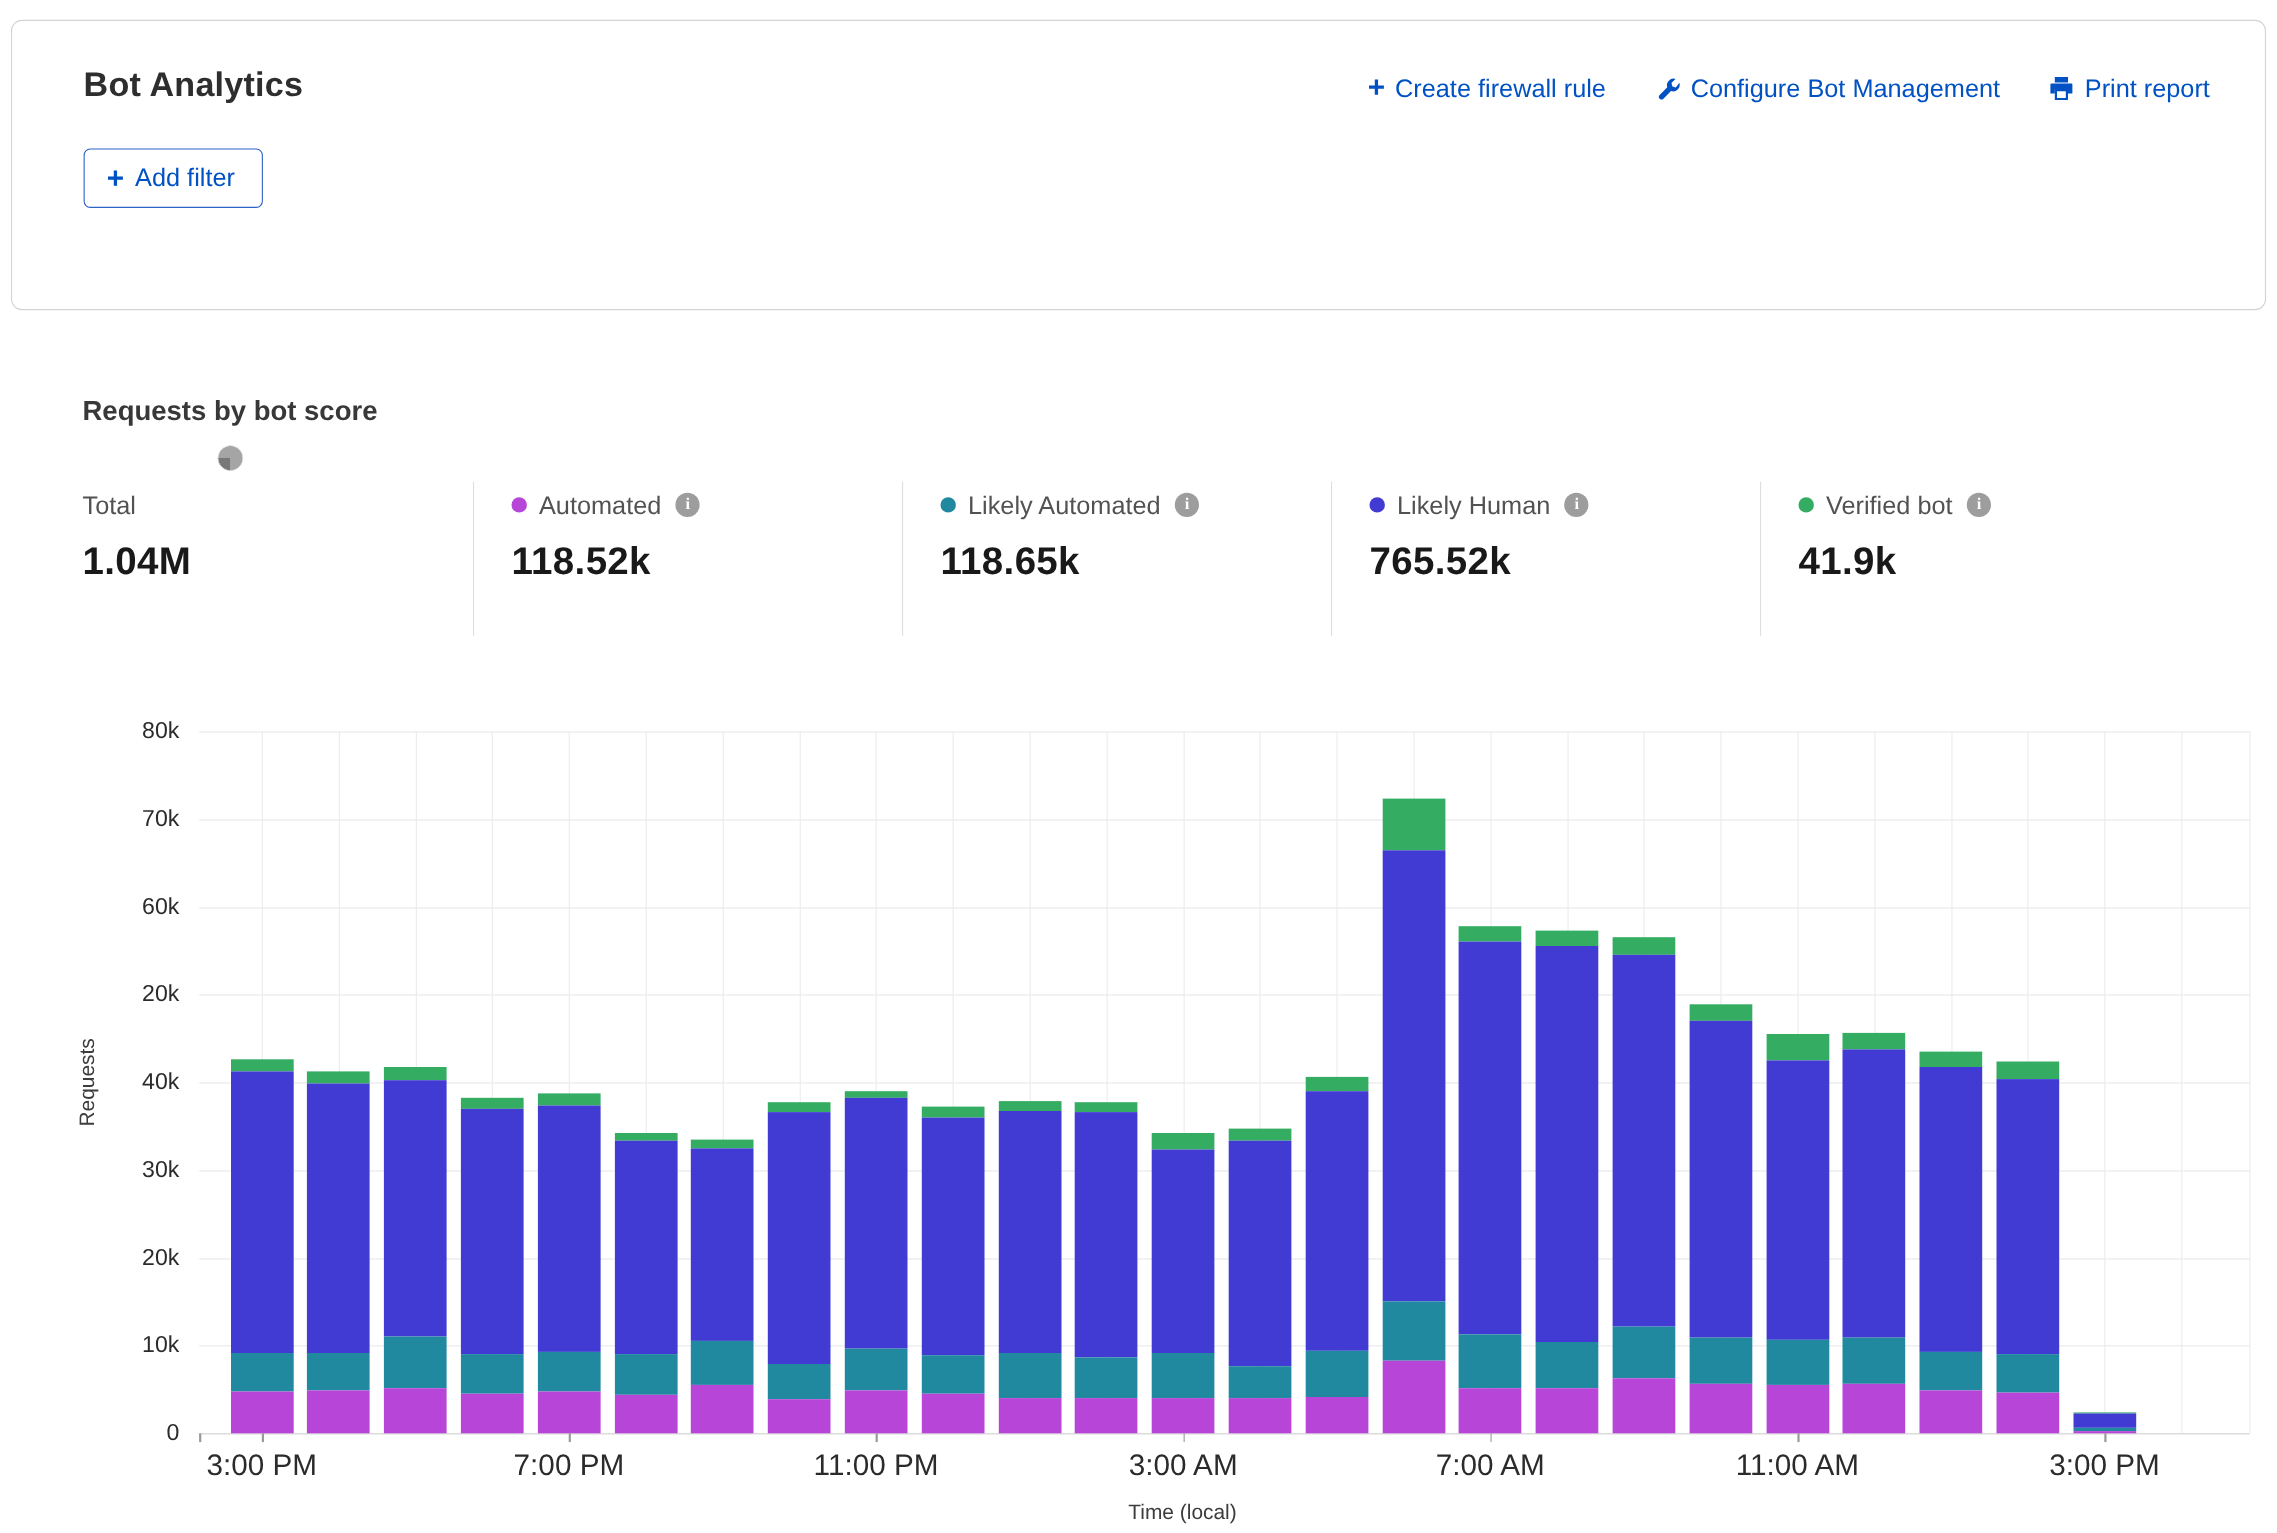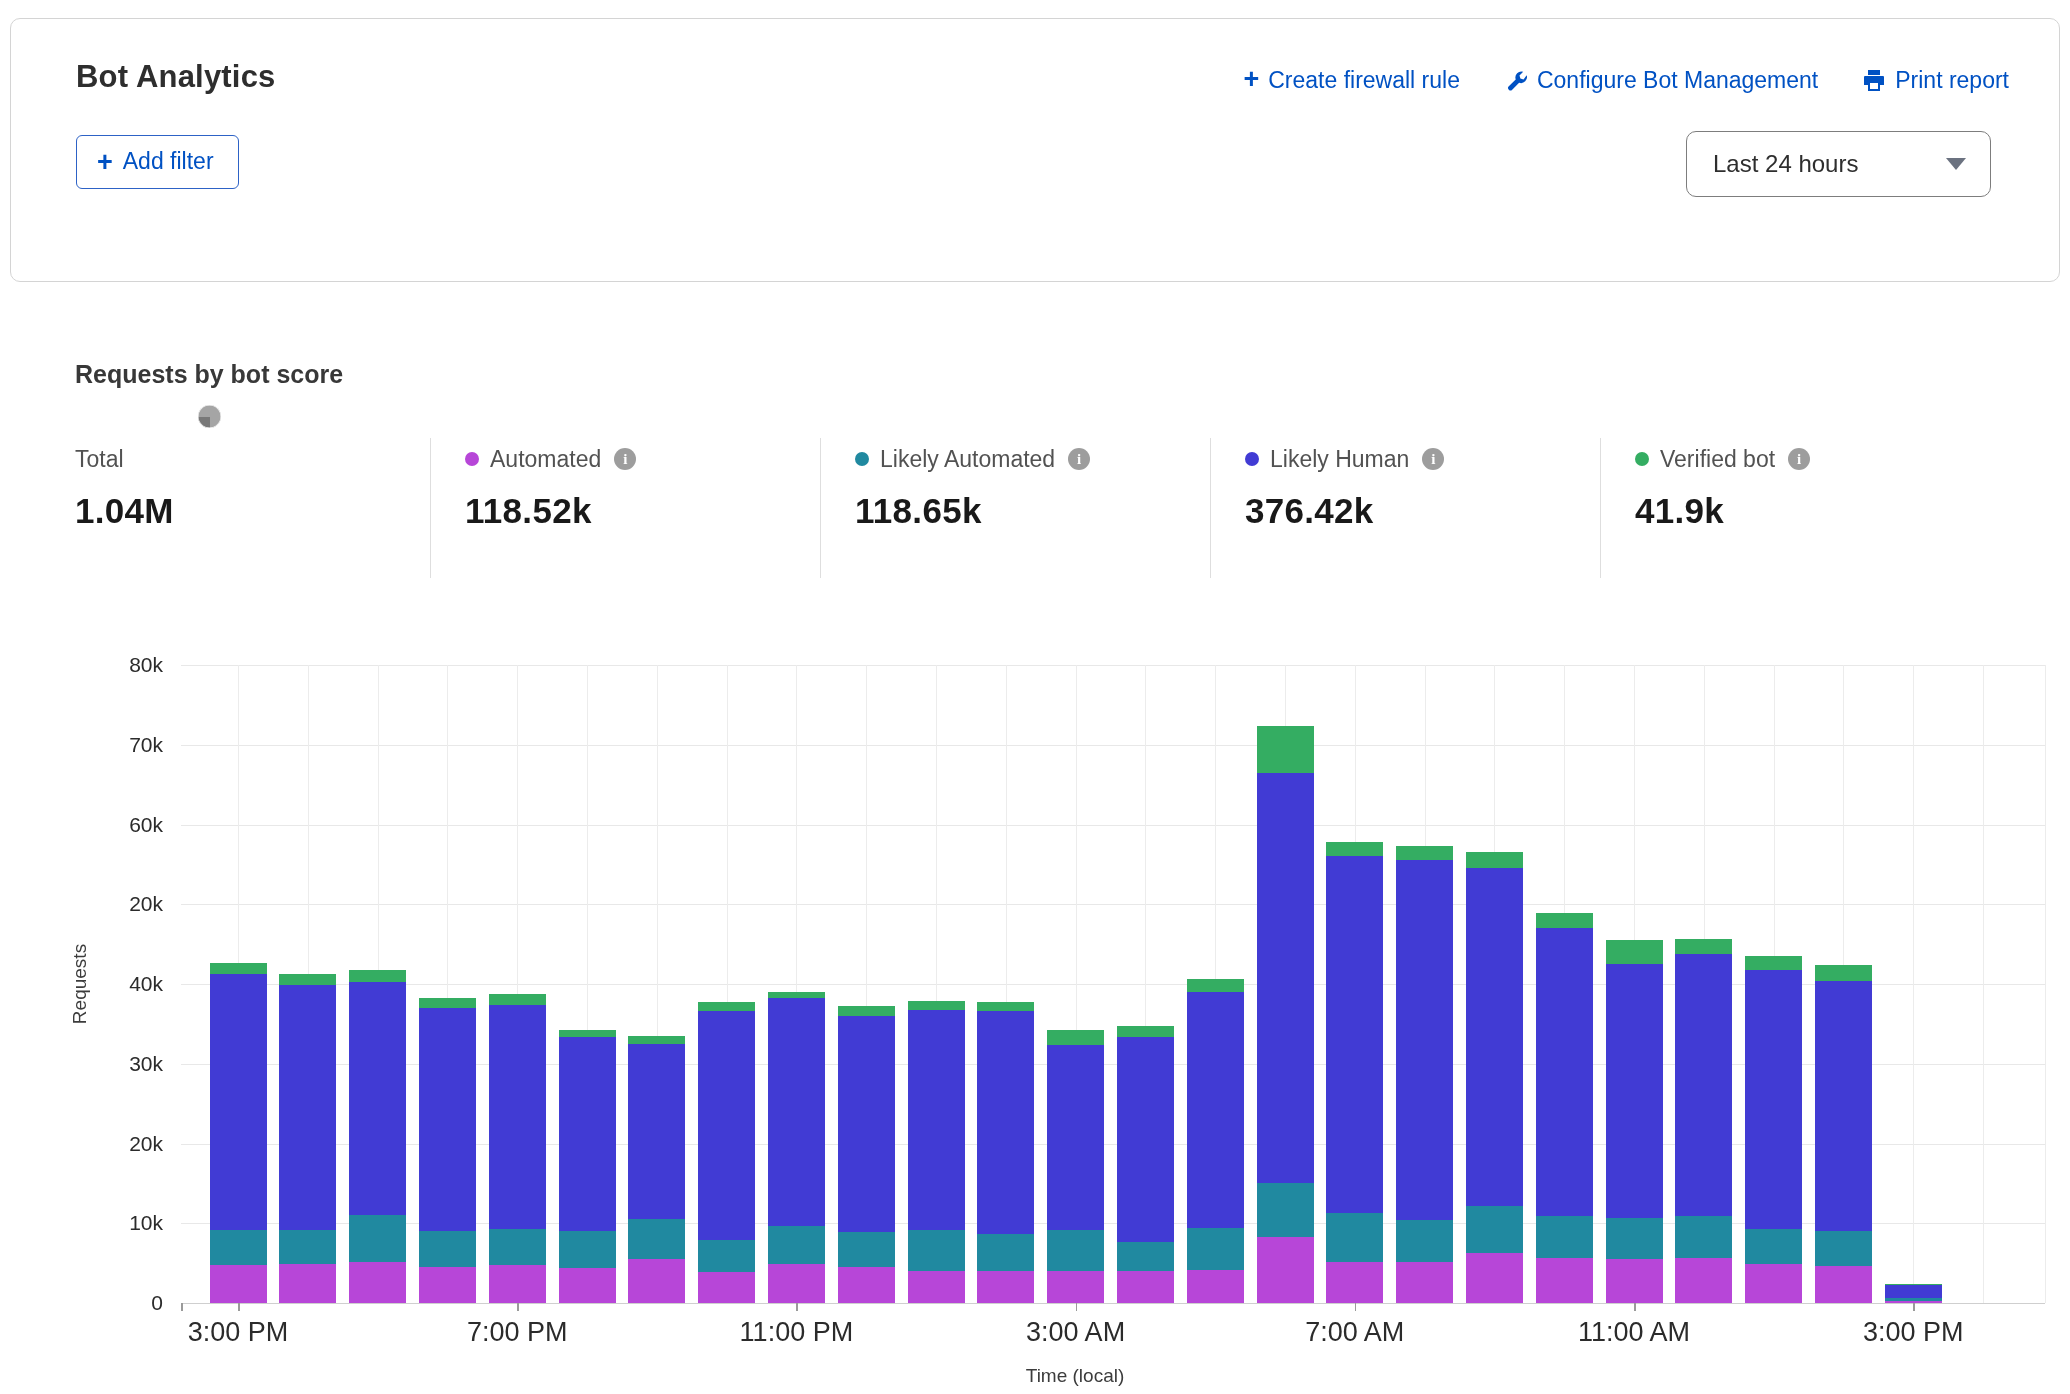--- a/index.html
+++ b/index.html
@@ -96,24 +96,20 @@
           </span>
           <span>Print report</span>
         </div>
       </div>
   </div>
   <div class="card-row2">
     <button class="add-filter-btn">
       <span class="plus-glyph">+</span>
       <span>Add filter</span>
     </button>
-    <div class="dropdown">
-      <span>Last 24 hours</span>
-      <span class="caret"></span>
-    </div>
   </div>
 </div>
 
 <div class="section-heading">
   <span class="section-title">Requests by bot score</span>
   <span class="pie-icon"></span>
 </div>
 
 <div id="stats">
     <div class="stat" style="left: 75px;">
@@ -140,21 +136,21 @@
       </div>
       <div class="stat-value">118.65k</div>
     </div>
     <div class="stat-divider" style="left: 1210px;"></div>
     <div class="stat" style="left: 1245px;">
       <div class="stat-head">
         <span class="stat-dot" style="background: rgb(65, 59, 212);"></span>
         <span class="stat-label">Likely Human</span>
         <span class="info-icon">i</span>
       </div>
-      <div class="stat-value">376.42k</div>
+      <div class="stat-value">765.52k</div>
     </div>
     <div class="stat-divider" style="left: 1600px;"></div>
     <div class="stat" style="left: 1635px;">
       <div class="stat-head">
         <span class="stat-dot" style="background: rgb(52, 173, 98);"></span>
         <span class="stat-label">Verified bot</span>
         <span class="info-icon">i</span>
       </div>
       <div class="stat-value">41.9k</div>
     </div>

